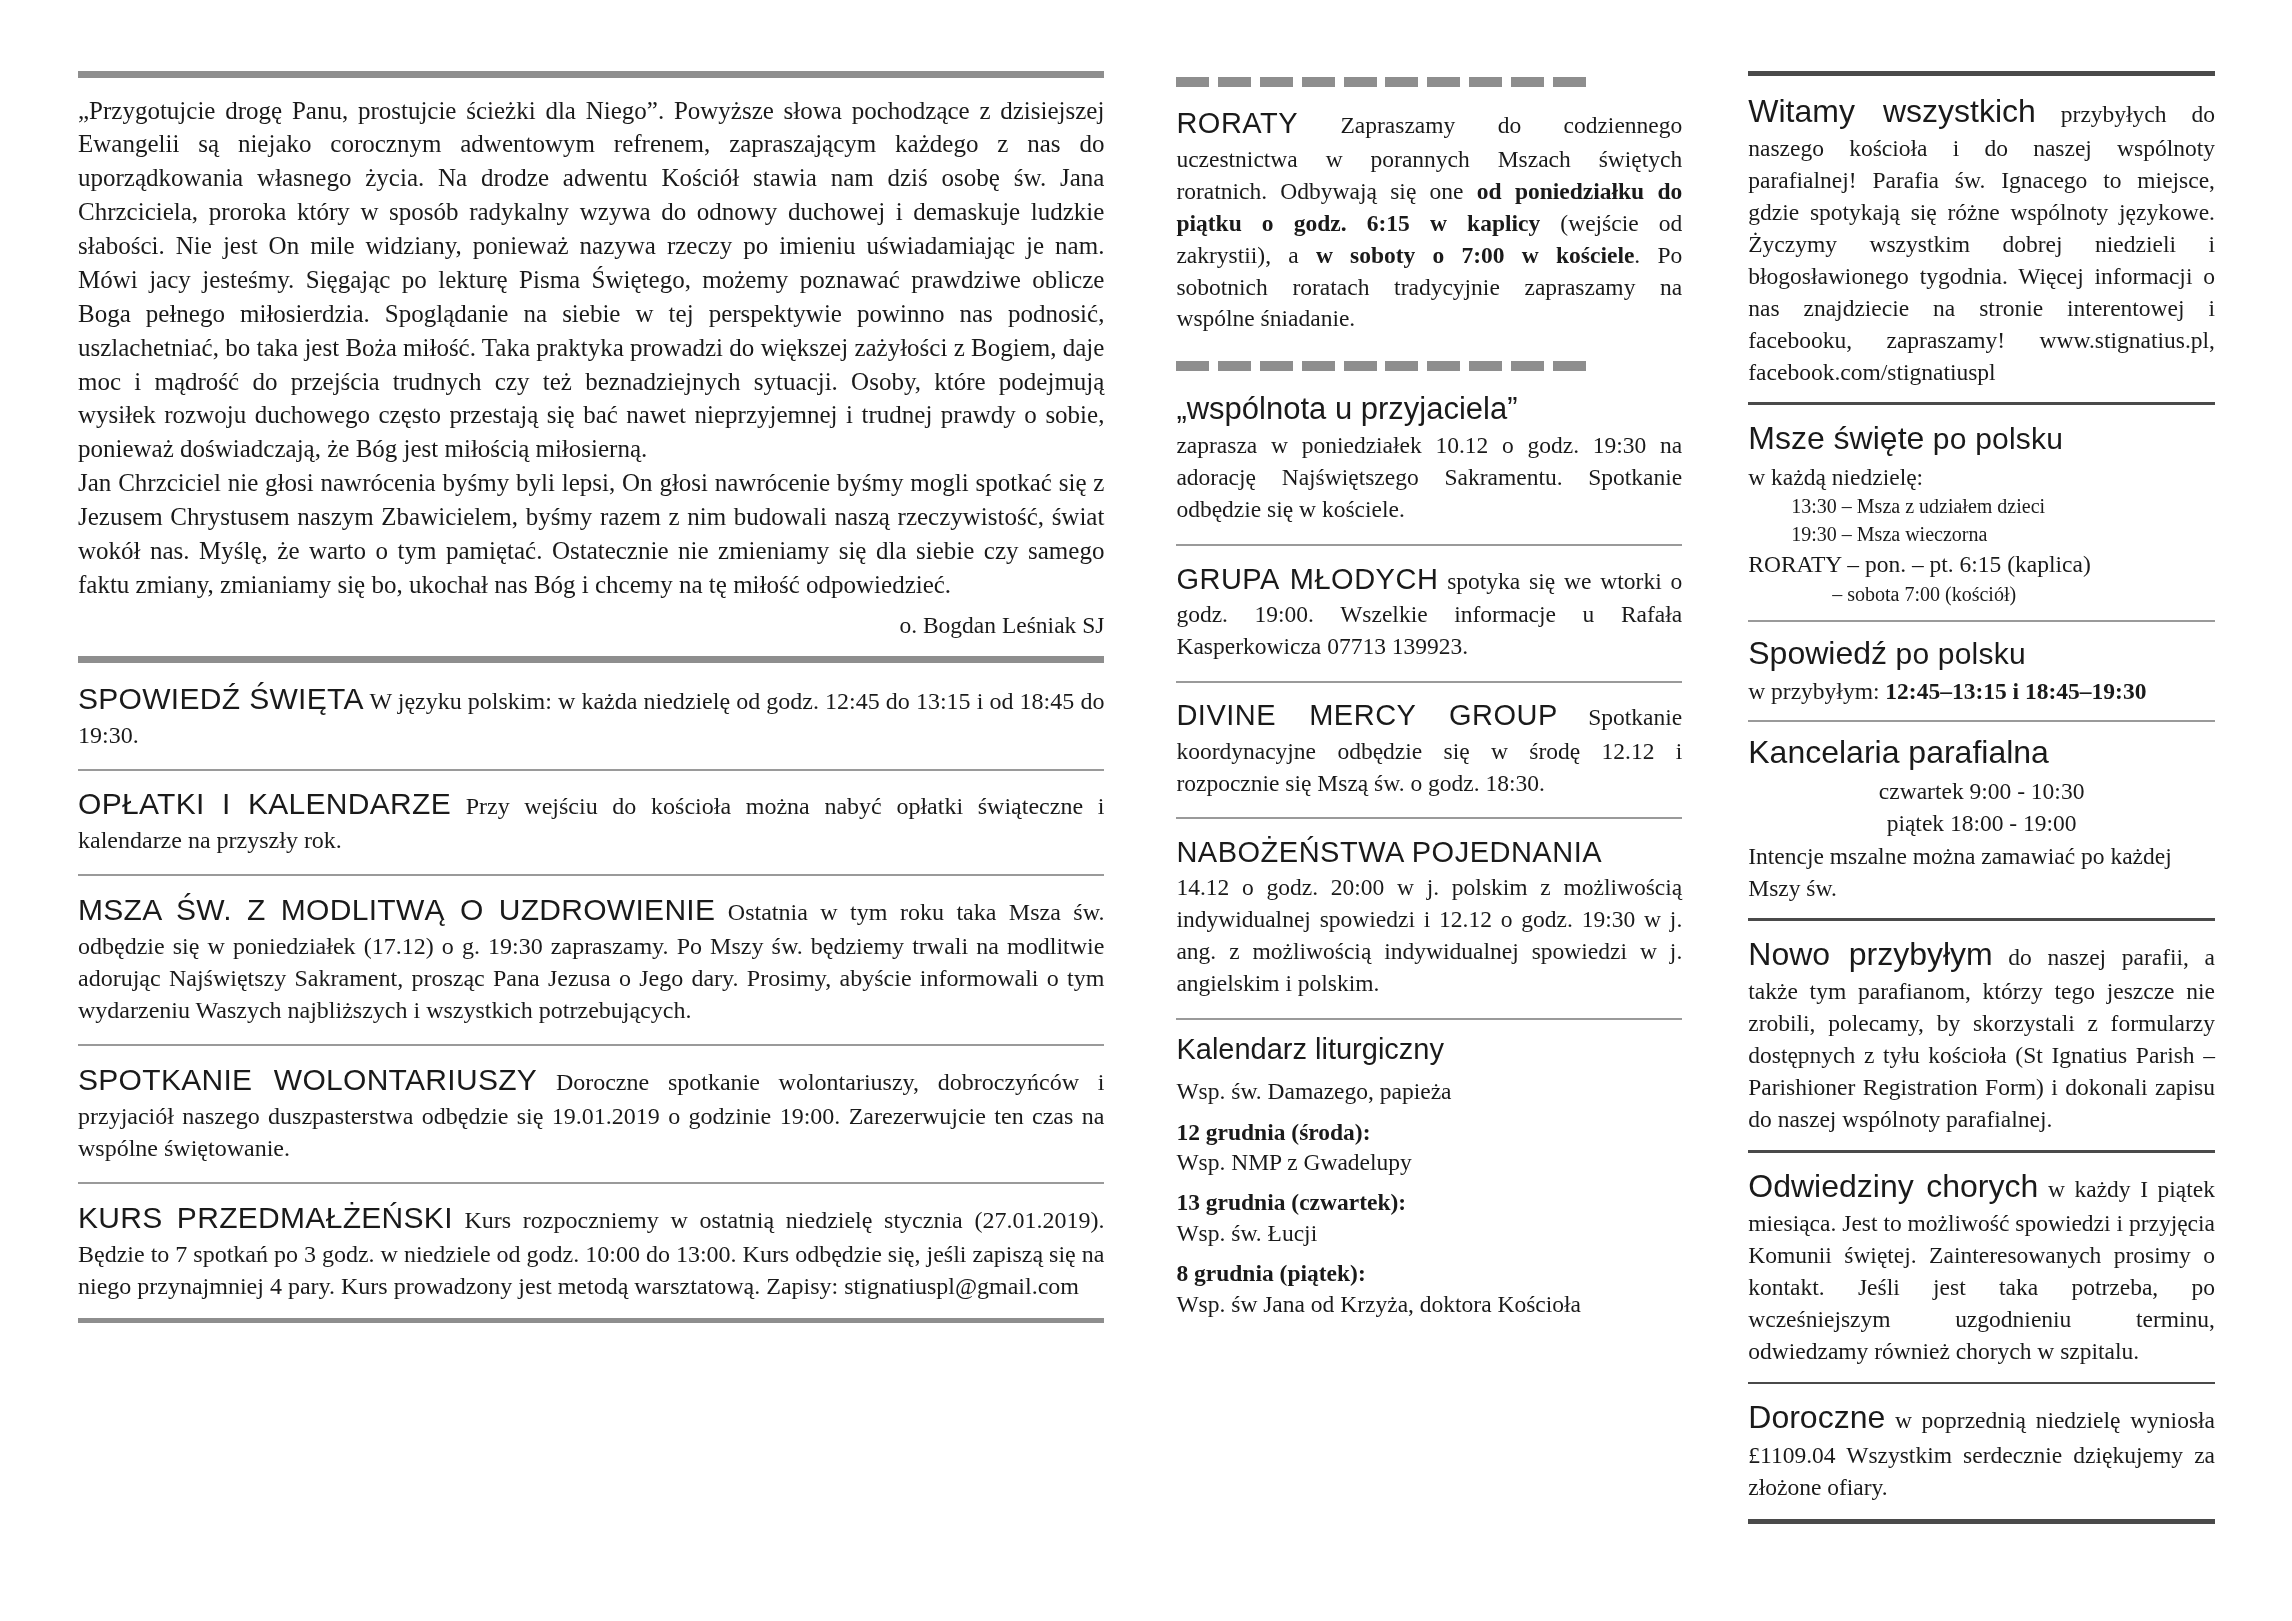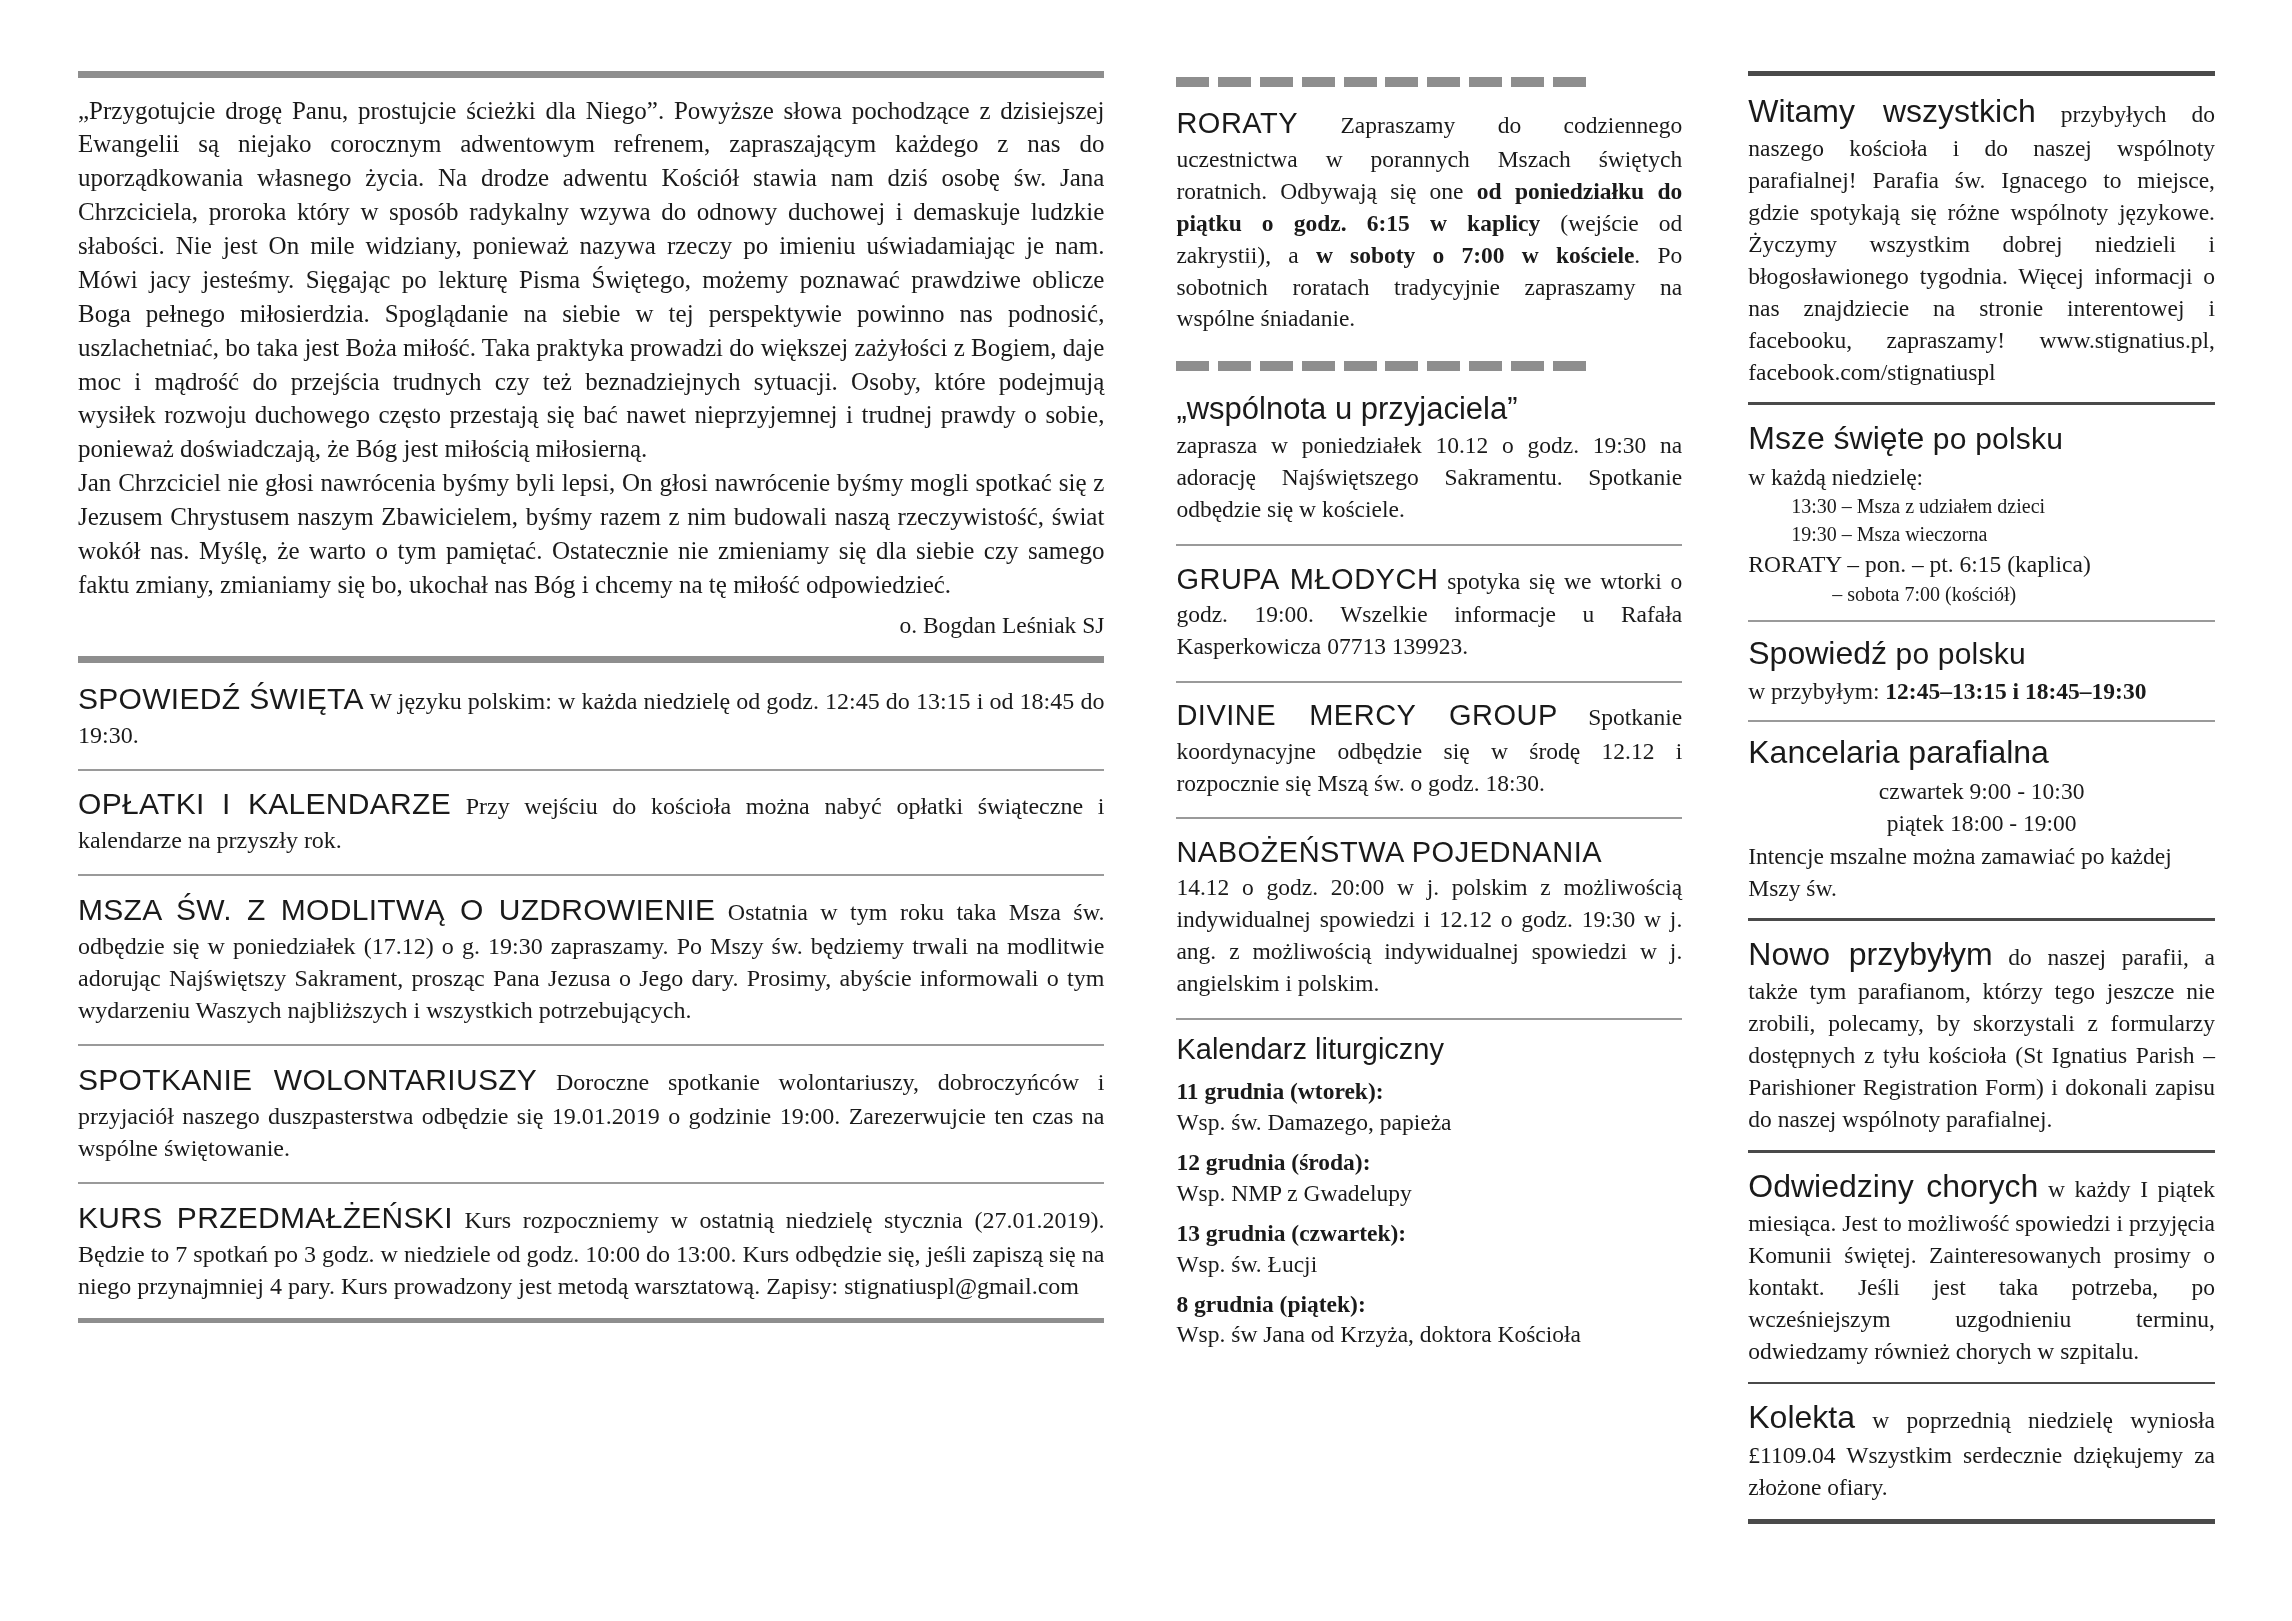--- a/index.html
+++ b/index.html
@@ -276,21 +276,20 @@
       <div class="mid-entry">
         <p><span class="mid-title">NABOŻEŃSTWA POJEDNANIA</span></p>
         <p>14.12 o godz. 20:00 w j. polskim z możliwością indywidualnej spowiedzi i 12.12 o godz. 19:30 w j. ang. z możliwością indywidualnej spowiedzi w j. angielskim i polskim.</p>
       </div>
 
       <div class="rule-thin"></div>
 
       <div class="mid-entry">
         <div class="kal-head">Kalendarz liturgiczny</div>
         <div class="kal-item">
-          <div class="kal-date">11 grudnia (wtorek):</div>
           <div class="kal-desc">Wsp. św. Damazego, papieża</div>
         </div>
         <div class="kal-item">
           <div class="kal-date">12 grudnia (środa):</div>
           <div class="kal-desc">Wsp. NMP z Gwadelupy</div>
         </div>
         <div class="kal-item">
           <div class="kal-date">13 grudnia (czwartek):</div>
           <div class="kal-desc">Wsp. św. Łucji</div>
         </div>
@@ -343,21 +342,21 @@
 
       <div class="rule-dark-thin"></div>
 
       <div class="right-entry">
         <p><span class="right-title-big">Odwiedziny chorych</span><span> w każdy I piątek miesiąca. Jest to możliwość spowiedzi i przyjęcia Komunii świętej. Zainteresowanych prosimy o kontakt. Jeśli jest taka potrzeba, po wcześniejszym uzgodnieniu terminu, odwiedzamy również chorych w szpitalu.</span></p>
       </div>
 
       <div class="rule-dark-thin"></div>
 
       <div class="right-entry">
-        <p><span class="right-title-big">Kolekta</span><span> w poprzednią niedzielę wyniosła £1109.04 Wszystkim serdecznie dziękujemy za złożone ofiary.</span></p>
+        <p><span class="right-title-big">Doroczne</span><span> w poprzednią niedzielę wyniosła £1109.04 Wszystkim serdecznie dziękujemy za złożone ofiary.</span></p>
       </div>
 
       <div class="rule-dark" style="margin-top:15.7px;margin-bottom:0;"></div>
     </div>
 
   </div>
 </div>
 
 
 </body></html>

